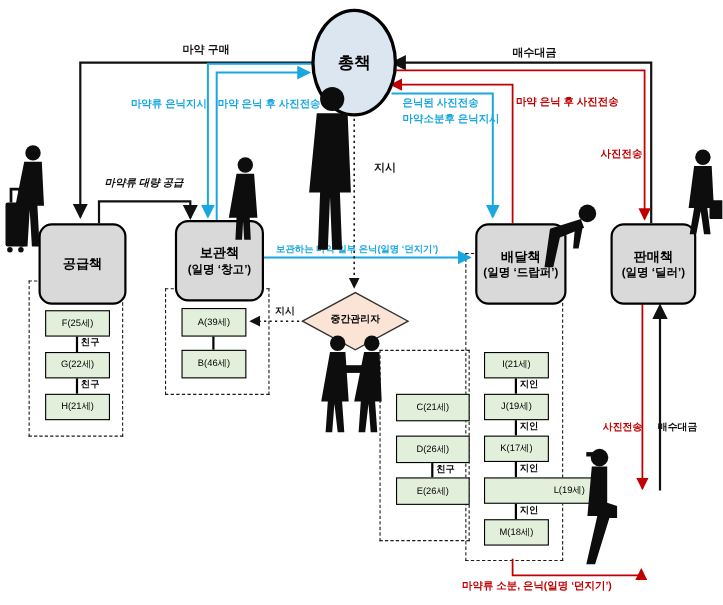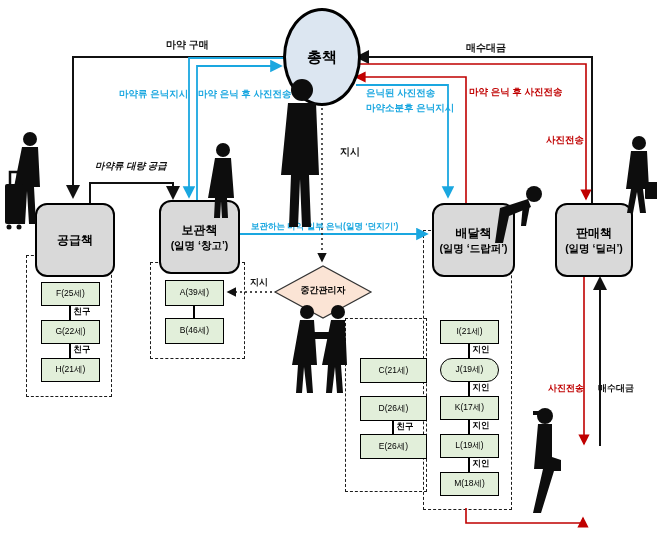--- a/index.html
+++ b/index.html
@@ -109,47 +109,48 @@
   <div class="elabel lb-blue" style="left:366px;top:87px;font-size:9.5px;">은닉된 사진전송</div>
   <div class="elabel lb-blue" style="left:366px;top:102px;font-size:9.5px;">마약소분후 은닉지시</div>
   <div class="elabel lb-red" style="left:469px;top:86px;font-size:9.5px;">마약 은닉 후 사진전송</div>
   <div class="elabel lb-red" style="left:546px;top:134px;font-size:9.5px;">사진전송</div>
   <div class="elabel lb-ink" style="left:95px;top:160px;font-size:9.5px;font-style:italic;">마약류 대량 공급</div>
   <div class="elabel lb-ink" style="left:340px;top:145px;font-size:10px;">지시</div>
   <div class="elabel lb-blue" style="left:251px;top:221px;font-size:8.5px;">보관하는 마약 일부 은닉(일명 ‘던지기’)</div>
   <div class="elabel lb-ink" style="left:250px;top:276px;font-size:9px;">지시</div>
   <div class="elabel lb-red" style="left:548px;top:382px;font-size:9px;">사진전송</div>
   <div class="elabel lb-ink" style="left:598px;top:382px;font-size:9px;">매수대금</div>
+  <div class="elabel lb-red" style="left:420px;top:526px;font-size:9.5px;">마약류 소분, 은닉(일명 ‘던지기’)</div>
 
   <div id="members">
       <div class="member-box" style="left: 41px; top: 282px; width: 57px; height: 22px;">F(25세)</div>
       <div class="member-link" style="left: 68.5px; top: 304px; height: 16px;"></div>
       <div class="member-rel" style="left: 73.5px; top: 306px;">친구</div>
       <div class="member-box" style="left: 41px; top: 320px; width: 57px; height: 22px;">G(22세)</div>
       <div class="member-link" style="left: 68.5px; top: 342px; height: 16px;"></div>
       <div class="member-rel" style="left: 73.5px; top: 344px;">친구</div>
       <div class="member-box" style="left: 41px; top: 358px; width: 57px; height: 22px;">H(21세)</div>
       <div class="member-box" style="left: 165px; top: 280px; width: 57px; height: 24px;">A(39세)</div>
       <div class="member-link" style="left: 192.5px; top: 304px; height: 14px;"></div>
       <div class="member-box" style="left: 165px; top: 318px; width: 57px; height: 24px;">B(46세)</div>
       <div class="member-box" style="left: 360px; top: 358px; width: 65px; height: 23px;">C(21세)</div>
       <div class="member-box" style="left: 360px; top: 396px; width: 65px; height: 23px;">D(26세)</div>
       <div class="member-link" style="left: 391.5px; top: 419px; height: 15px;"></div>
       <div class="member-rel" style="left: 396.5px; top: 421px;">친구</div>
       <div class="member-box" style="left: 360px; top: 434px; width: 65px; height: 23px;">E(26세)</div>
       <div class="member-box" style="left: 440px; top: 320px; width: 57px; height: 22px;">I(21세)</div>
       <div class="member-link" style="left: 467.5px; top: 342px; height: 16px;"></div>
       <div class="member-rel" style="left: 472.5px; top: 344px;">지인</div>
-      <div class="member-box" style="left: 440px; top: 358px; width: 57px; height: 22px; border-radius: 12px;">J(19세)</div>
+      <div class="member-box" style="left: 440px; top: 358px; width: 57px; height: 22px;">J(19세)</div>
       <div class="member-link" style="left: 467.5px; top: 380px; height: 16px;"></div>
       <div class="member-rel" style="left: 472.5px; top: 382px;">지인</div>
       <div class="member-box" style="left: 440px; top: 396px; width: 57px; height: 22px;">K(17세)</div>
       <div class="member-link" style="left: 467.5px; top: 418px; height: 16px;"></div>
       <div class="member-rel" style="left: 472.5px; top: 420px;">지인</div>
-      <div class="member-box" style="left: 440px; top: 434px; width: 57px; height: 22px;">L(19세)</div>
+      <div class="member-box" style="left: 440px; top: 434px; width: 57px; height: 22px; padding-left: 48px;">L(19세)</div>
       <div class="member-link" style="left: 467.5px; top: 456px; height: 16px;"></div>
       <div class="member-rel" style="left: 472.5px; top: 458px;">지인</div>
       <div class="member-box" style="left: 440px; top: 472px; width: 57px; height: 22px;">M(18세)</div>
     </div>
 
   <svg class="overlay people" width="657" height="550">
     <g class="sil">
       <circle cx="30" cy="139" r="7"></circle>
       <path d="M22,147 h16 l2,40 h-6 l2,37 h-7 l-2,-33 -2,33 h-7 l2,-37 h-6 z"></path>
       <rect x="5" y="184" width="18" height="40" rx="2"></rect>

